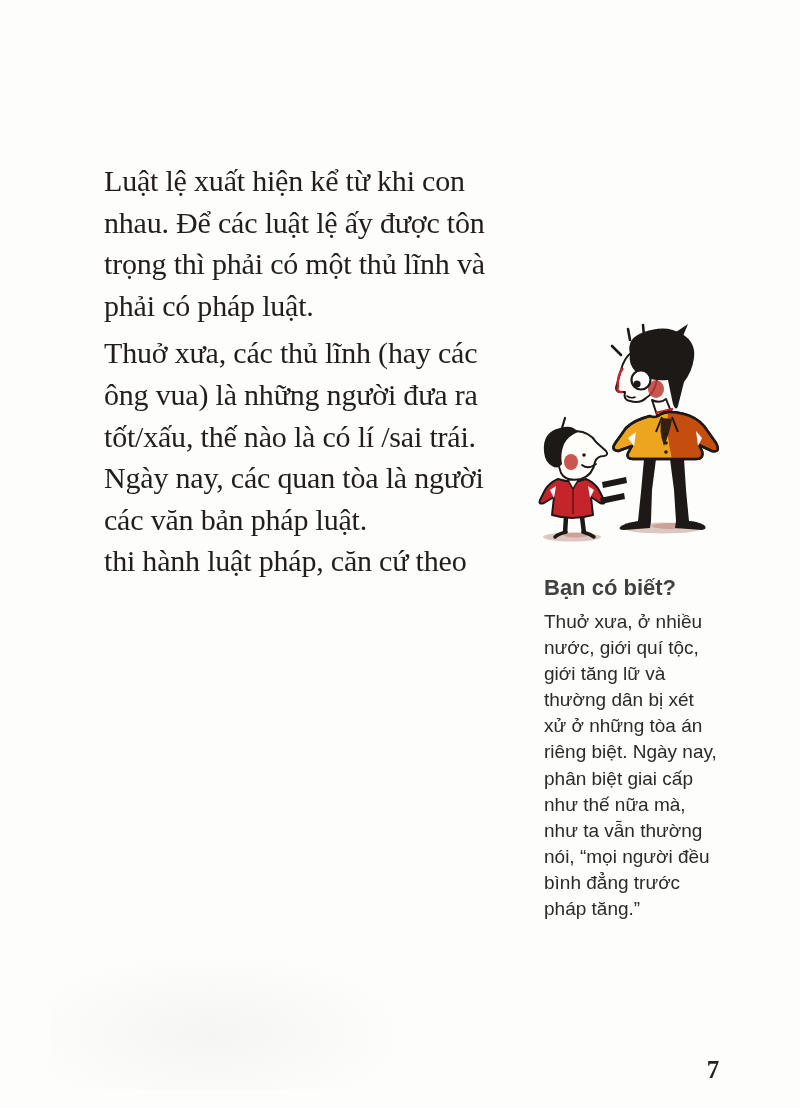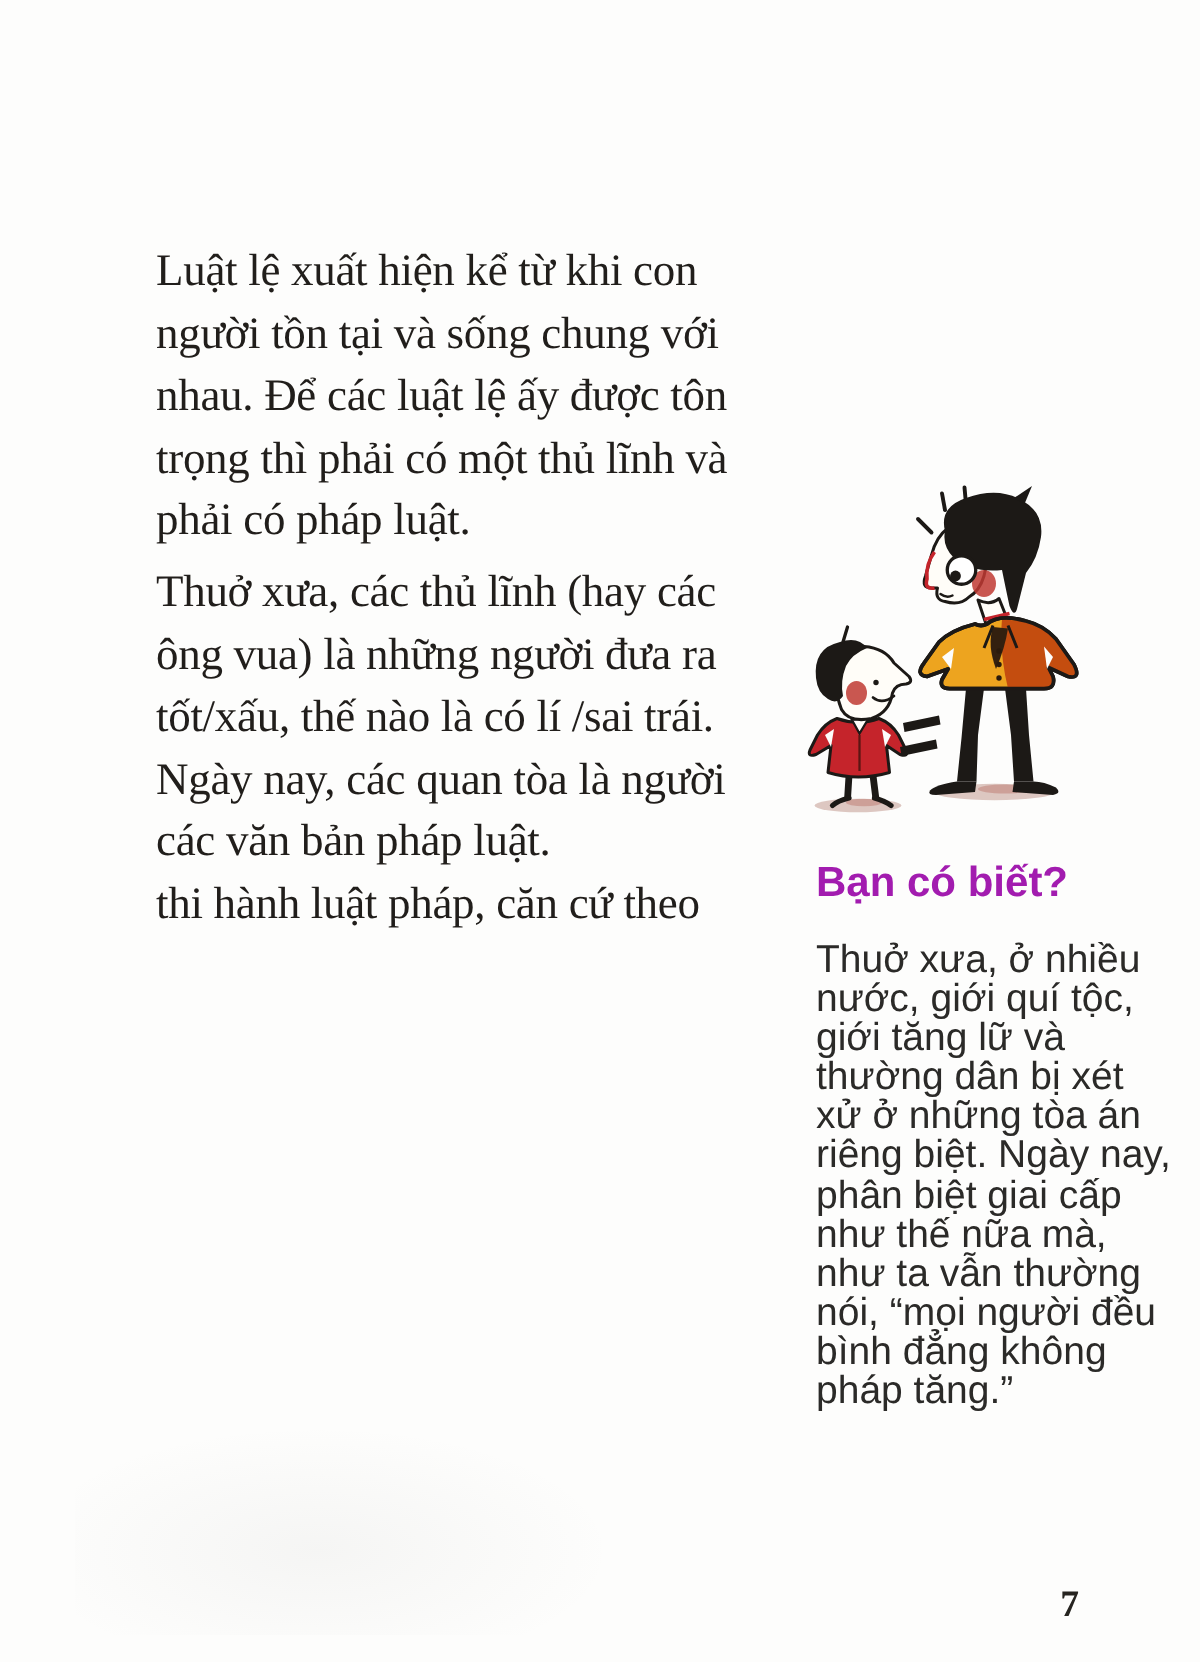--- a/index.html
+++ b/index.html
@@ -40,24 +40,24 @@
   .main-text .para{margin-bottom:6px;}
   .main-text .line{white-space:nowrap;}
 
   .illustration{position:absolute;left:520px;top:312px;width:265px;height:250px;}
 
   .sidebar{
     position:absolute;left:544px;top:574px;width:228px;
     color:var(--sidebar-text);
   }
   .sidebar-heading{
-    font-size:28px;font-weight:600;line-height:28px;margin-bottom:24px;
-    color:#a21caf;
+    font-size:22px;font-weight:600;line-height:28px;margin-bottom:7px;
+    color:#404040;
   }
-  .sidebar-body{font-size:26px;line-height:26.1px;}
+  .sidebar-body{font-size:19px;line-height:26.1px;}
   .sidebar-body .line{white-space:nowrap;}
 
   .page-number{
     position:absolute;left:698px;top:1056px;width:30px;
     font-family:"Liberation Serif","DejaVu Serif",serif;
     font-weight:bold;font-size:25px;color:#262420;text-align:center;
   }
 
   
   .f-ink{fill:var(--ink);}
@@ -69,21 +69,20 @@
 </head>
 <body>
 
 <div class="page">
 
   <div class="scan-mottle"></div>
 
   <div class="main-text">
     <div class="para">
       <div class="line">Luật lệ xuất hiện kể từ khi con</div>
-      <div class="line">người tồn tại và sống chung với</div>
       <div class="line">nhau. Để các luật lệ ấy được tôn</div>
       <div class="line">trọng thì phải có một thủ lĩnh và</div>
       <div class="line">phải có pháp luật.</div>
     </div>
     <div class="para">
       <div class="line">Thuở xưa, các thủ lĩnh (hay các</div>
       <div class="line">ông vua) là những người đưa ra</div>
       <div class="line">tốt/xấu, thế nào là có lí /sai trái.</div>
       <div class="line">Ngày nay, các quan tòa là người</div>
       <div class="line">các văn bản pháp luật.</div>
@@ -167,20 +166,20 @@
       <div class="line">Thuở xưa, ở nhiều</div>
       <div class="line">nước, giới quí tộc,</div>
       <div class="line">giới tăng lữ và</div>
       <div class="line">thường dân bị xét</div>
       <div class="line">xử ở những tòa án</div>
       <div class="line">riêng biệt. Ngày nay,</div>
       <div class="line">phân biệt giai cấp</div>
       <div class="line">như thế nữa mà,</div>
       <div class="line">như ta vẫn thường</div>
       <div class="line">nói, “mọi người đều</div>
-      <div class="line">bình đẳng không</div>
+      <div class="line">bình đẳng trước</div>
       <div class="line">pháp tăng.”</div>
     </div>
   </div>
 
   <div class="page-number">7</div>
 
 </div>
 
 </body></html>

